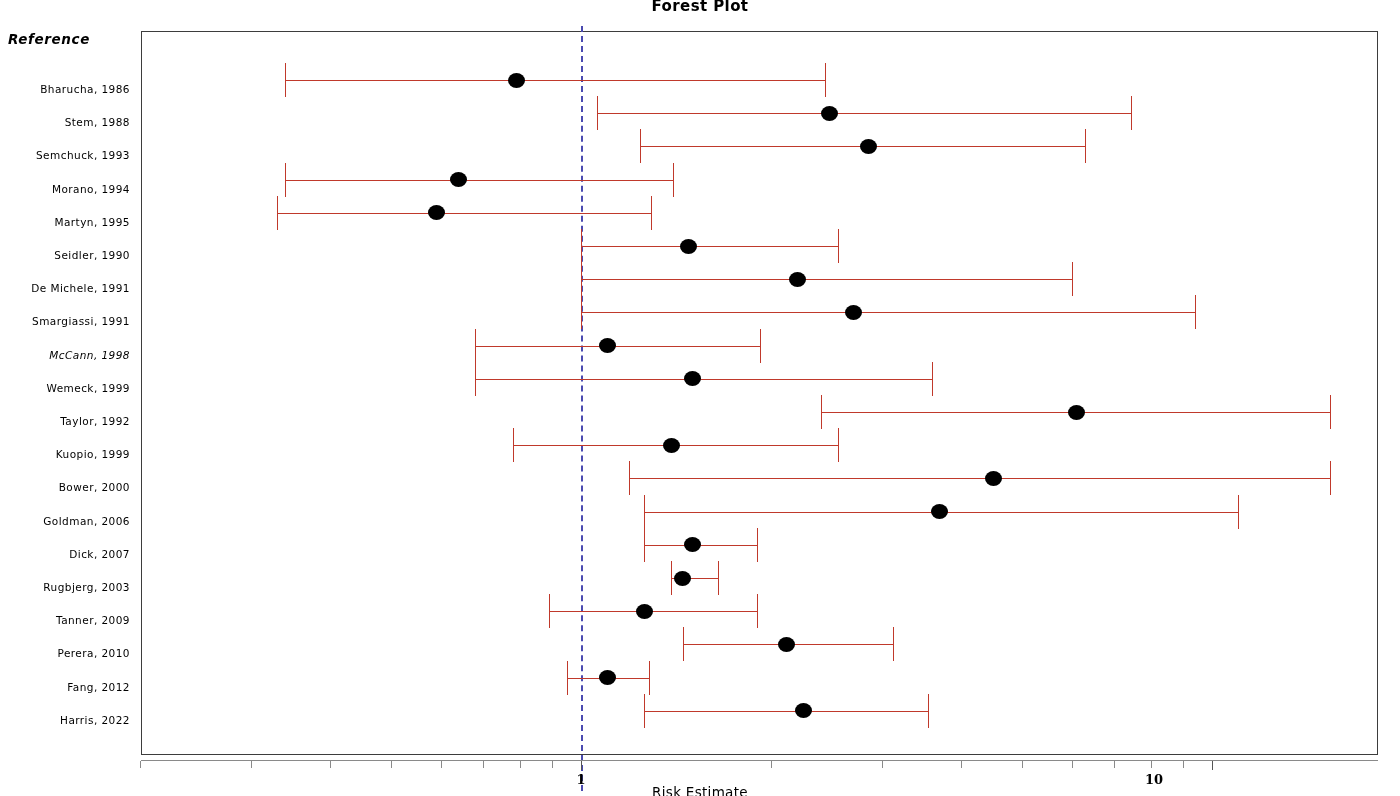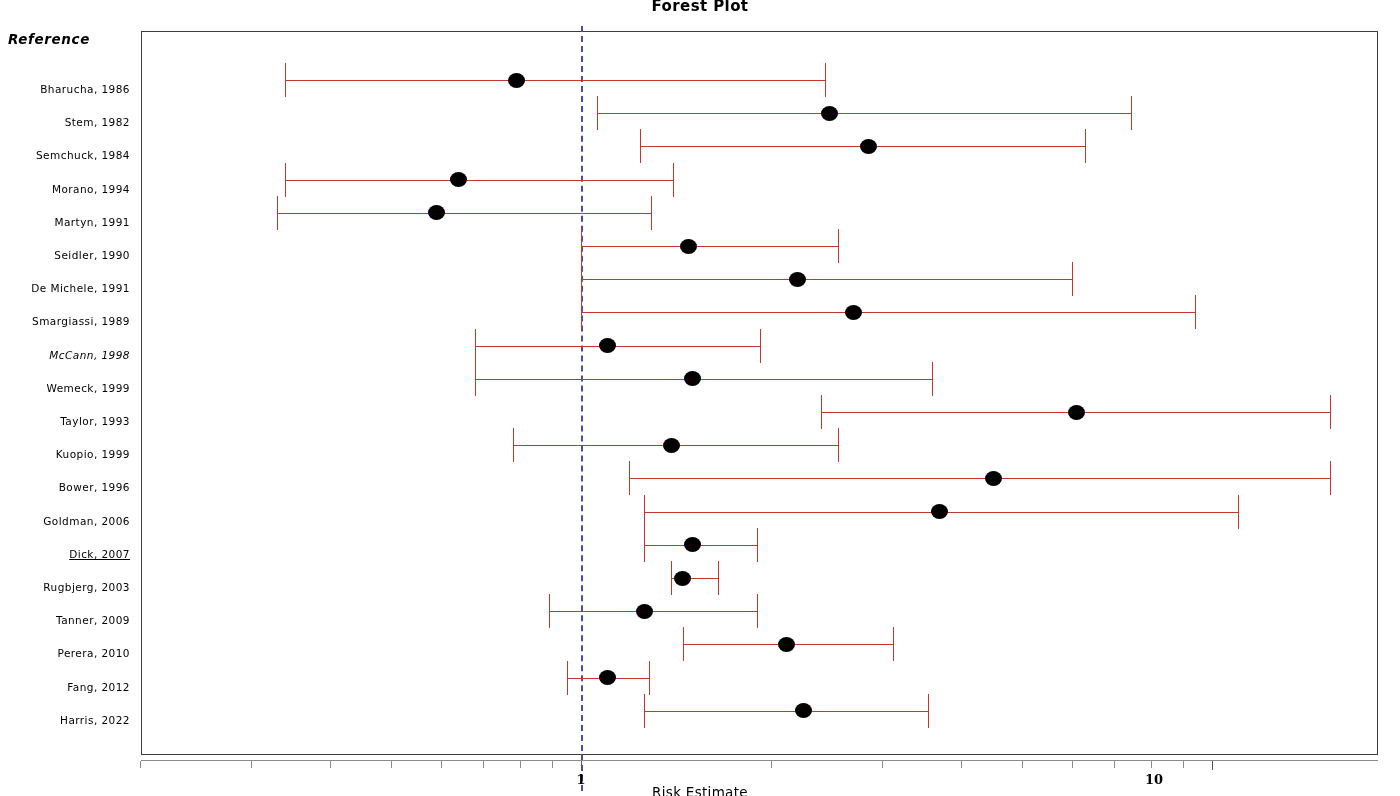--- a/index.html
+++ b/index.html
@@ -164,34 +164,34 @@
 </head>
 <body>
 
 <div id="chart-root">
 
   <div class="chart-title">Forest Plot</div>
 
   <div class="label-col">
     <div class="col-header">Reference</div>
   <div class="study-label" style="top: 80px;">Bharucha, 1986</div>
-      <div class="study-label" style="top: 113.2px;">Stem, 1982</div>
-      <div class="study-label" style="top: 146.4px;">Semchuck, 1984</div>
+      <div class="study-label" style="top: 113.2px;">Stem, 1988</div>
+      <div class="study-label" style="top: 146.4px;">Semchuck, 1993</div>
       <div class="study-label" style="top: 179.6px;">Morano, 1994</div>
-      <div class="study-label" style="top: 212.8px;">Martyn, 1991</div>
+      <div class="study-label" style="top: 212.8px;">Martyn, 1995</div>
       <div class="study-label" style="top: 246px;">Seidler, 1990</div>
       <div class="study-label" style="top: 279.2px;">De Michele, 1991</div>
-      <div class="study-label" style="top: 312.4px;">Smargiassi, 1989</div>
+      <div class="study-label" style="top: 312.4px;">Smargiassi, 1991</div>
       <div class="study-label" style="top: 345.6px; font-style: italic;">McCann, 1998</div>
       <div class="study-label" style="top: 378.8px;">Wemeck, 1999</div>
-      <div class="study-label" style="top: 412px;">Taylor, 1993</div>
+      <div class="study-label" style="top: 412px;">Taylor, 1992</div>
       <div class="study-label" style="top: 445.2px;">Kuopio, 1999</div>
-      <div class="study-label" style="top: 478.4px;">Bower, 1996</div>
+      <div class="study-label" style="top: 478.4px;">Bower, 2000</div>
       <div class="study-label" style="top: 511.6px;">Goldman, 2006</div>
-      <div class="study-label" style="top: 544.8px; text-decoration: underline;">Dick, 2007</div>
+      <div class="study-label" style="top: 544.8px;">Dick, 2007</div>
       <div class="study-label" style="top: 578px;">Rugbjerg, 2003</div>
       <div class="study-label" style="top: 611.2px;">Tanner, 2009</div>
       <div class="study-label" style="top: 644.4px;">Perera, 2010</div>
       <div class="study-label" style="top: 677.6px;">Fang, 2012</div>
       <div class="study-label" style="top: 710.8px;">Harris, 2022</div>
     </div>
 
   <div class="plot-frame"></div>
 
   <div class="plot-area">

